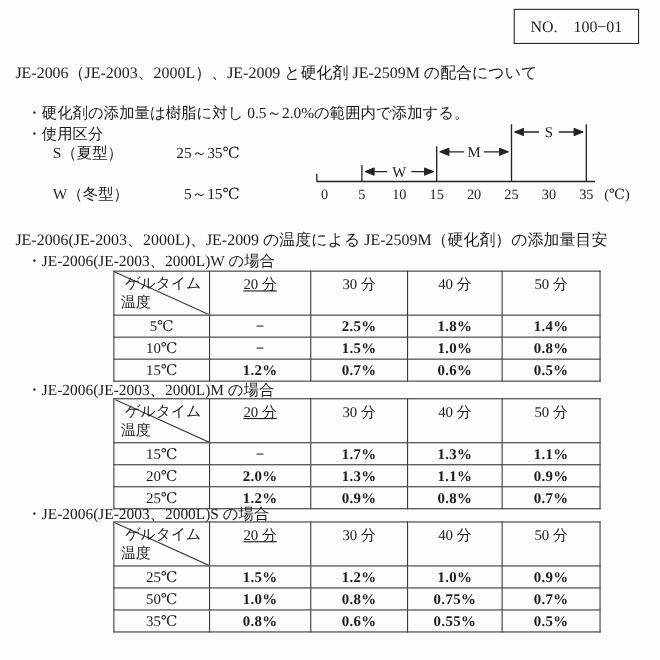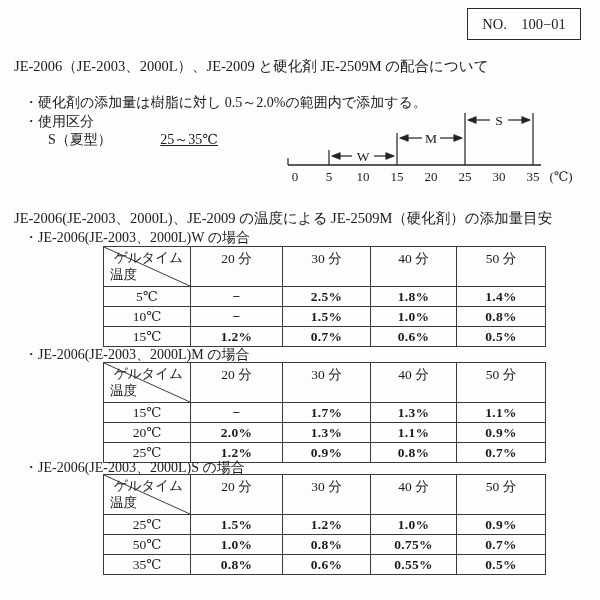--- a/index.html
+++ b/index.html
@@ -15,21 +15,21 @@
     border:1.5px solid #2a2a2a; display:flex; align-items:center; justify-content:center;
     font-size:14.5px; background:#fdfdfd;
   }
 
   .main-title { position:absolute; left:14px; top:57px; font-size:14.5px; white-space:nowrap; }
   .note-dosage { position:absolute; left:24px; top:94px; font-size:14px; white-space:nowrap; }
   .note-usage { position:absolute; left:24px; top:113px; font-size:14px; white-space:nowrap; }
 
   .usage-row { position:absolute; left:48px; width:170px; display:flex; font-size:14px; white-space:nowrap;gap:35px; }
   .usage-row .code { width:102px; }
-  .usage-row .range { width:68px; text-align:right;text-decoration:underline; }
+  .usage-row .range { width:68px; text-align:right; }
   .usage-row.r0 { top:131px; }
   .usage-row.r1 { top:150px; }
   .usage-row.r2 { top:168px; }
 
   .diagram { position:absolute; left:284px; top:104px; width:306px; height:86px; }
   .diagram text { font-family:"Liberation Serif","DejaVu Serif",serif; fill:#1b1b1b; font-size:13px; }
   .diagram .zlabel { font-size:13.5px; }
   .diagram line, .diagram path { stroke:#222; }
 
   .section2-title { position:absolute; left:14px; top:209px; font-size:14.5px; white-space:nowrap; }
@@ -42,21 +42,21 @@
     border-collapse:collapse; table-layout:fixed;
     font-size:13.5px;
   }
   .tb0 { top:246px; } .tb1 { top:362px; } .tb2 { top:474px; }
   table.rate th, table.rate td {
     border:1px solid #3a3a3a; padding:0; text-align:center; overflow:hidden;
   }
   table.rate { border:1.5px solid #333; }
   table.rate th { font-weight:normal; height:36px; vertical-align:top; padding-top:3px; font-size:13.5px; }
   table.rate td { height:19px; line-height:19px; }
-  table.rate .c0 { width:86px; } .c1 { width:91px; } .c2 { width:87px; }
+  table.rate .c0 { width:86px; } .c1 { width:91px;text-decoration:underline; } .c2 { width:87px; }
   .c3 { width:85px; } .c4 { width:88px;margin-top:33px; }
   th.corner { position:relative; padding:0 !important; }
   th.corner svg { position:absolute; left:0; top:0; width:100%; height:100%; }
   th.corner .ct { position:absolute; top:2px; right:7px; font-size:13.5px; }
   th.corner .cb { position:absolute; bottom:2px; left:6px; font-size:13.5px; }
   td.val { font-weight:bold; letter-spacing:0.3px; }
   td.temp { font-weight:normal; }
 </style>
 </head>
 <body>
@@ -68,20 +68,24 @@
   </div>
 
   <div class="main-title">JE-2006（JE-2003、2000L）、JE-2009 と硬化剤 JE-2509M の配合について</div>
 
   <div class="note-dosage">・硬化剤の添加量は樹脂に対し 0.5～2.0%の範囲内で添加する。</div>
   <div class="note-usage">・使用区分</div>
 
   <div class="usage-row r0">
     <span class="code">S（夏型）</span>
     <span class="range">25～35℃</span>
+  </div>
+  <div class="usage-row r2">
+    <span class="code">W（冬型）</span>
+    <span class="range">5～15℃</span>
   </div>
 
   <svg class="diagram" viewBox="0 0 306 86">
     <defs>
       <marker id="ah" viewBox="0 0 10 10" refX="8.5" refY="5" markerWidth="8" markerHeight="7" orient="auto">
         <path d="M0,1 L10,5 L0,9 z" fill="#222" stroke="none"></path>
       </marker>
     </defs>
 
     <line x1="4" y1="61" x2="257" y2="61" stroke-width="1.3"></line>

